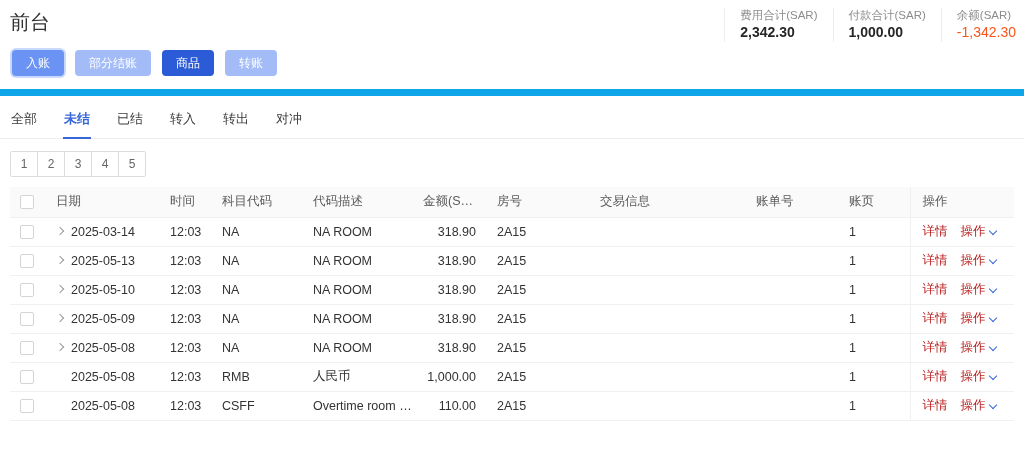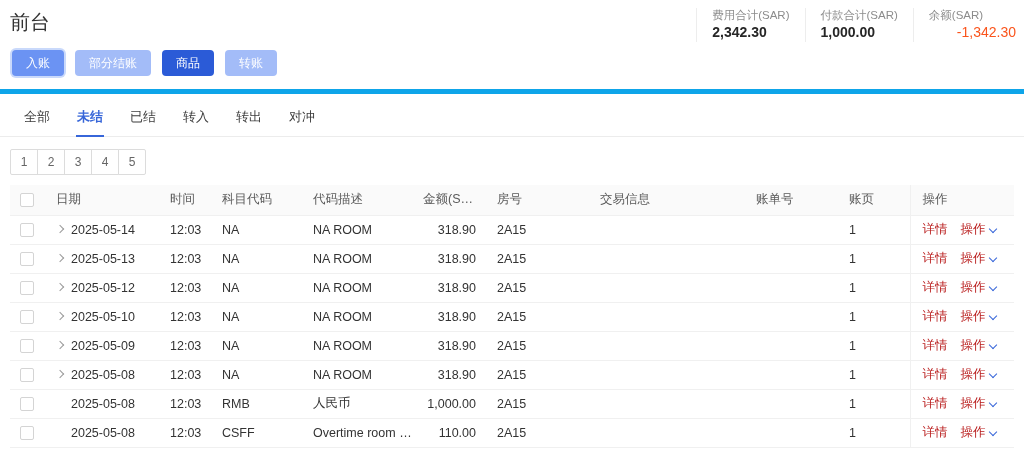--- a/index.html
+++ b/index.html
@@ -9,32 +9,32 @@
   .page { width:1024px; height:462px; background:#fff; }
 
   
   .topbar { display:flex; align-items:flex-start; padding:8px 0 0 10px; height:42px; }
   .page-title { font-size:20px; font-weight:500; color:#333; line-height:28px; }
   .stats { margin-left:auto; display:flex; align-items:flex-start;padding-left:23px; }
   .stat { border-left:1px solid #ededed; padding:0 15px; min-width:70px; }
   .stat:last-child { padding-right:8px; }
   .stat-label { font-size:11.5px; color:#8c8c8c; line-height:15px; white-space:nowrap; }
   .stat-value { font-size:14px; color:#262626; font-weight:600; line-height:19px; }
-  .stat-value.neg { color:#fa541c; font-weight:500;margin-left:28px; }
-
-  
-  .toolbar { padding:8px 10px 13px 10px; border-bottom:5px solid #0ea5e9; display:flex; gap:11px; }
+  .stat-value.neg { color:#fa541c; font-weight:500; }
+
+  
+  .toolbar { padding:8px 10px 13px 10px; border-bottom:7px solid #0ea5e9; display:flex; gap:11px; }
   .btn { height:26px; padding:0 14px; border-radius:4px; border:none; color:#fff;
          font-size:12px; font-family:inherit; cursor:pointer; line-height:26px; white-space:nowrap; }
   .btn-entry   { background:#6b93f3; box-shadow:0 0 0 2px #c9d9fb; margin-left:2px; }
   .btn-light   { background:#a3bcf8; }
   .btn-primary { background:#2b5bd7; }
 
   
-  .tabs { display:flex; gap:25px; padding:0 23px; margin-top:7px; border-bottom:1px solid #ececec; }
+  .tabs { display:flex; gap:25px; padding:0 10px; margin-top:7px; border-bottom:1px solid #ececec; }
   .tab { font-size:13px; color:#3c3c3c; padding:7px 1px 10px 1px; position:relative; cursor:pointer; white-space:nowrap; }
   .tab.active { color:#3766d9;font-weight:bold; }
   .tab.active::after { content:""; position:absolute; left:0; right:0; bottom:-1px; height:2px; background:#3766d9; }
 
   
   .pagination { display:flex; margin:12px 10px 10px 10px; }
   .page-btn { width:28px; height:26px; border:1px solid #dcdcdc; margin-left:-1px;
     display:flex; align-items:center; justify-content:center; font-size:12px; color:#666;
     background:#fff; cursor:pointer; }
   .page-btn:first-child { margin-left:0; border-radius:2px 0 0 2px; }
@@ -141,21 +141,21 @@
           <th class="c-info">交易信息</th>
           <th class="c-bill">账单号</th>
           <th class="c-page">账页</th>
           <th class="c-act">操作</th>
         </tr>
       </thead>
       <tbody id="tbody">
   <tr>
     <td class="c-check"><span class="checkbox"></span></td>
     <td class="c-date">
-      <span class="chev-right"></span><span class="date-text">2025-05-14</span>
+      <span class="chev-right"></span><span class="date-text">2025-03-14</span>
     </td>
     <td class="c-time">12:03</td>
     <td class="c-code">NA</td>
     <td class="c-desc">NA ROOM</td>
     <td class="c-amt">318.90</td>
     <td class="c-room">2A15</td>
     <td class="c-info"></td>
     <td class="c-bill"></td>
     <td class="c-page">1</td>
     <td class="c-act">
@@ -174,37 +174,20 @@
     <td class="c-amt">318.90</td>
     <td class="c-room">2A15</td>
     <td class="c-info"></td>
     <td class="c-bill"></td>
     <td class="c-page">1</td>
     <td class="c-act">
       <a class="link">详情</a><a class="link"><span>操作</span><span class="chev-down"></span></a>
     </td>
   </tr>
 
-  <tr>
-    <td class="c-check"><span class="checkbox"></span></td>
-    <td class="c-date">
-      <span class="chev-right"></span><span class="date-text">2025-05-12</span>
-    </td>
-    <td class="c-time">12:03</td>
-    <td class="c-code">NA</td>
-    <td class="c-desc">NA ROOM</td>
-    <td class="c-amt">318.90</td>
-    <td class="c-room">2A15</td>
-    <td class="c-info"></td>
-    <td class="c-bill"></td>
-    <td class="c-page">1</td>
-    <td class="c-act">
-      <a class="link">详情</a><a class="link"><span>操作</span><span class="chev-down"></span></a>
-    </td>
-  </tr>
 
 
   <tr>
     <td class="c-check"><span class="checkbox"></span></td>
     <td class="c-date">
       <span class="chev-right"></span><span class="date-text">2025-05-10</span>
     </td>
     <td class="c-time">12:03</td>
     <td class="c-code">NA</td>
     <td class="c-desc">NA ROOM</td>

